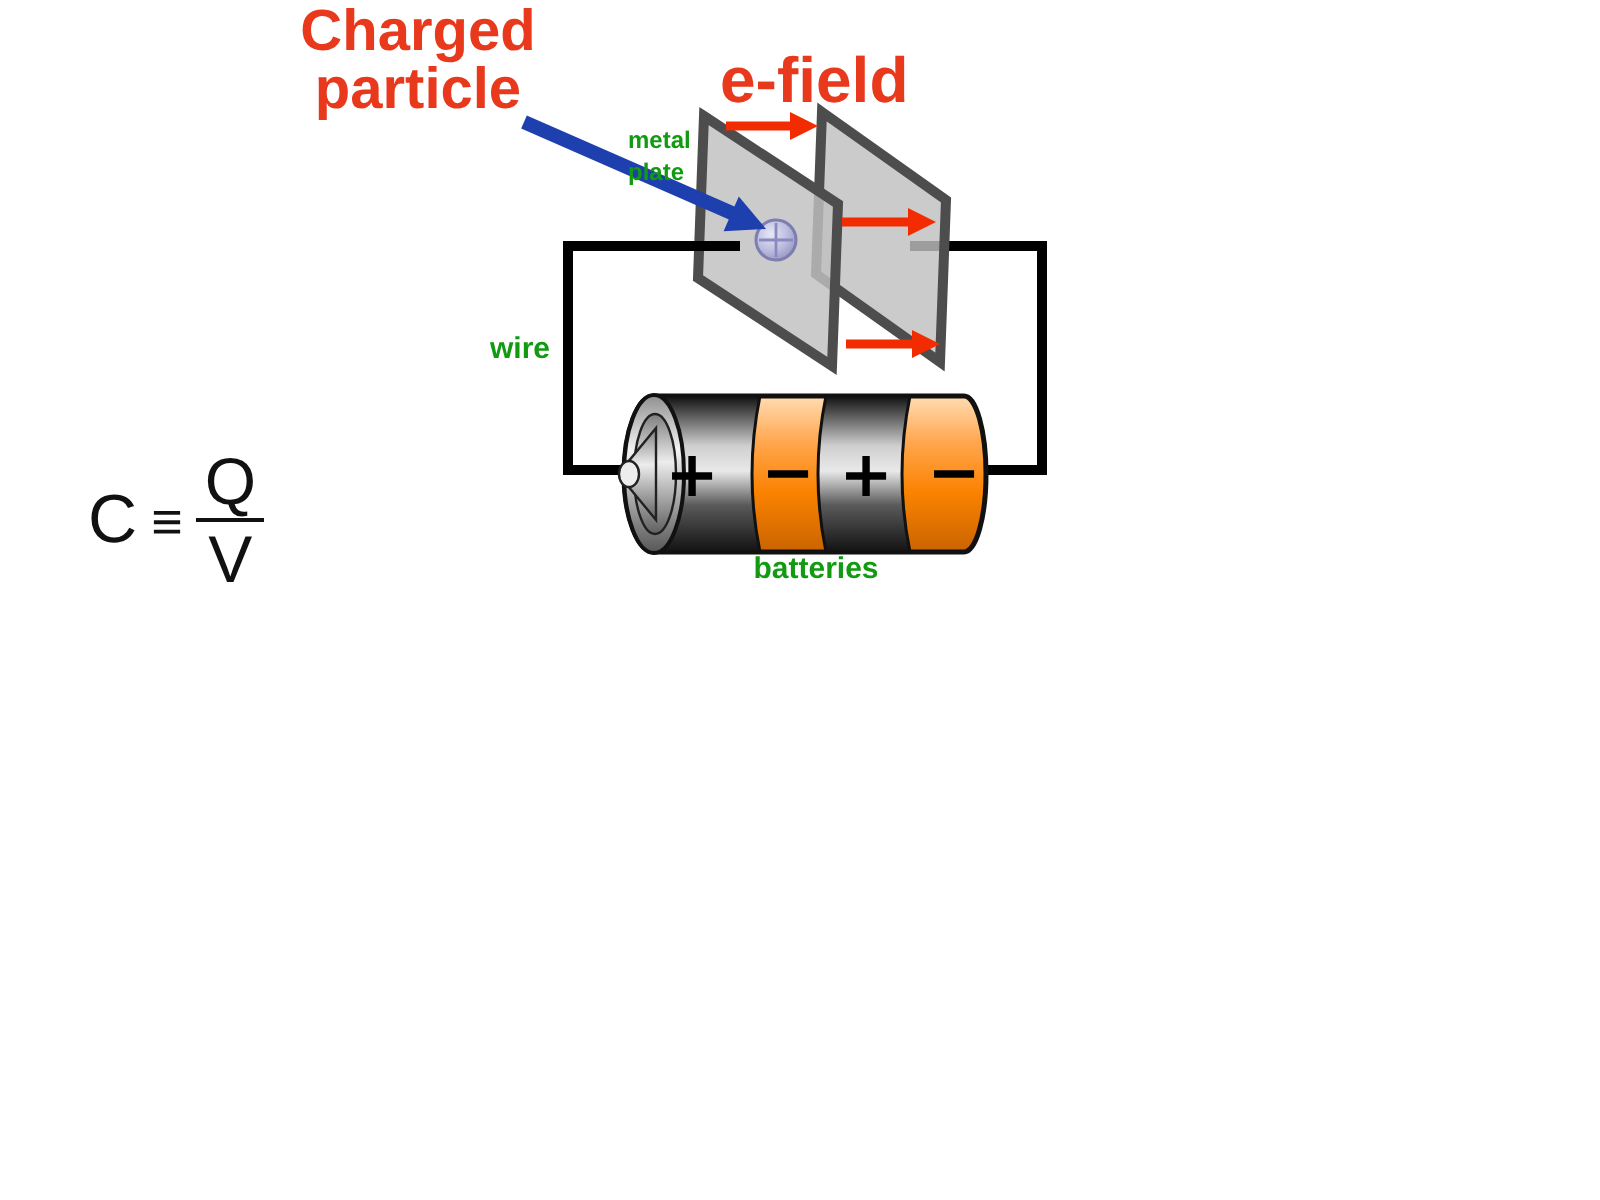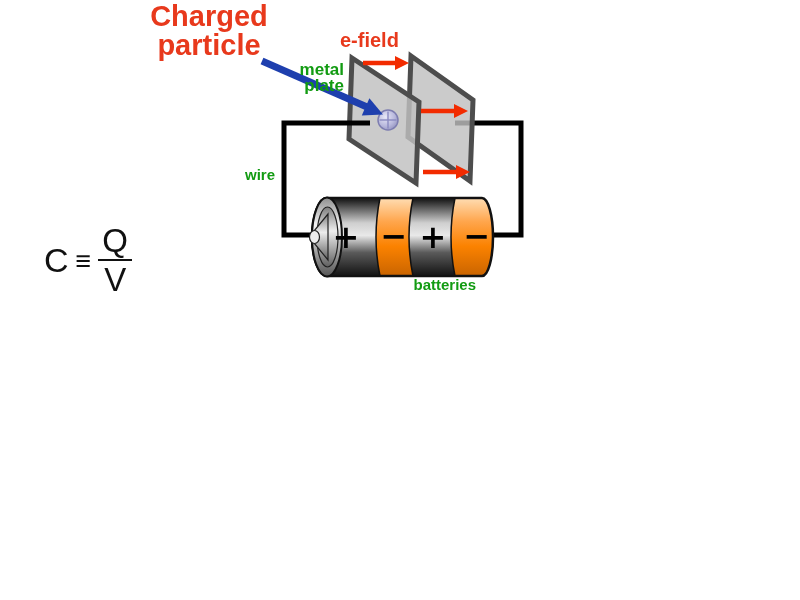--- a/index.html
+++ b/index.html
@@ -13,24 +13,24 @@
     width:800px;height:600px;
     background:#ffffff;
     overflow:hidden;
     font-family:"Liberation Sans", sans-serif;
   }
   .stage svg{position:absolute;left:0;top:0;}
   .lbl{position:absolute;white-space:pre-line;}
   .lbl-red{color:var(--label-red);font-weight:600;}
   .lbl-green{color:var(--label-green);font-weight:bold;}
   .charged{left:133px;top:2px;width:152px;text-align:center;font-size:29px;line-height:29px;}
-  .efield{left:340px;top:26px;font-size:20px;line-height:28px;}
-  .metalplate{left:292px;top:62px;width:52px;text-align:right;font-size:17px;line-height:16px;}
+  .efield{left:360px;top:26px;font-size:32px;line-height:28px;}
+  .metalplate{left:314px;top:62px;width:52px;text-align:left;font-size:12px;line-height:16px;}
   .wirelbl{left:245px;top:167px;font-size:15px;line-height:16px;text-align:right;}
-  .batterieslbl{left:376px;top:277px;width:100px;text-align:right;font-size:15px;line-height:16px;}
+  .batterieslbl{left:358px;top:277px;width:100px;text-align:center;font-size:15px;line-height:16px;}
   .formula{
     position:absolute;left:44px;top:223px;
     display:flex;align-items:center;gap:7px;
     color:var(--formula-color);
   }
   .formula .lhs{font-size:34px;line-height:34px;}
   .formula .rel{font-size:27px;line-height:27px;padding-top:2px;}
   .frac{display:flex;flex-direction:column;align-items:center;}
   .frac .num{font-size:33px;line-height:35px;padding:0 4px 1px 4px;border-bottom:2.5px solid var(--formula-color);}
   .frac .den{font-size:33px;line-height:35px;padding-top:1px;}

